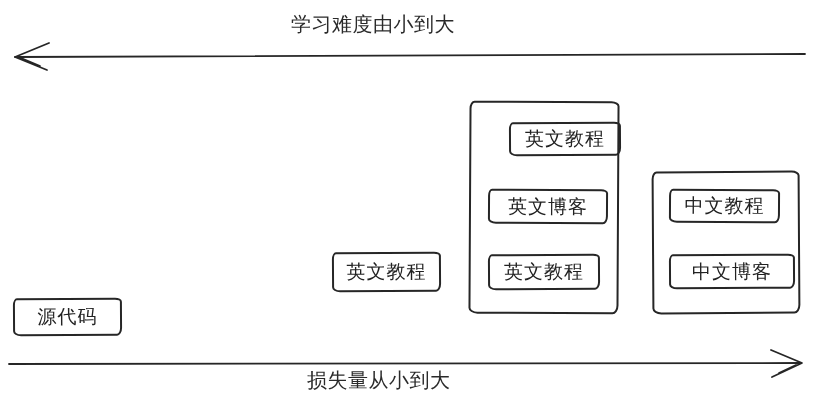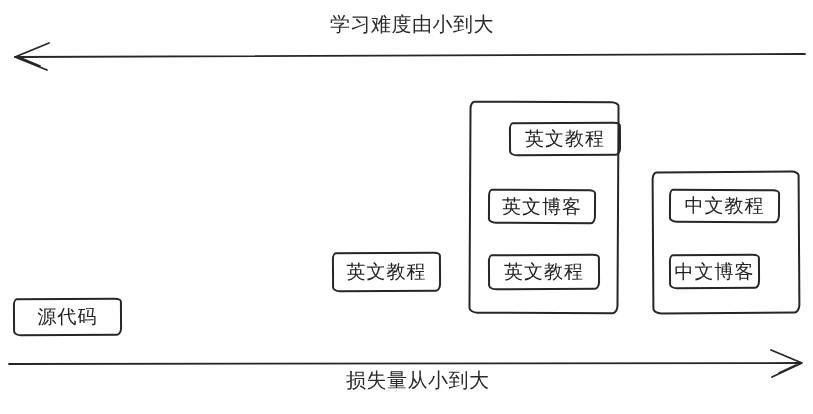--- a/index.html
+++ b/index.html
@@ -15,21 +15,20 @@
     background: #ffffff;
     overflow: hidden;
     color: #1f1f1f;
   }
   .axis-label {
     position: absolute;
     font-size: 20px;
     letter-spacing: 0.5px;
     color: #2a2a2a;
     white-space: nowrap;
-    margin-left: 39px;
   }
   .arrow-svg {
     position: absolute;
     left: 0;
     top: 0;
     width: 813px;
     height: 414px;
     pointer-events: none;
   }
   .sketchbox {
@@ -73,20 +72,20 @@
   </svg>
 
   <div class="axis-label" style="left:291px; top:11px;">学习难度由小到大</div>
   <div class="axis-label" style="left:307px; top:367px;">损失量从小到大</div>
 
   <div class="sketchbox r-l" style="left:13px; top:253px; width:109px; height:38px;margin-top:45px;">源代码</div>
   <div class="sketchbox r-l" style="left:332px; top:252px; width:109px; height:40px;">英文教程</div>
 
   <div class="groupbox r-r" style="left:469px; top:101px; width:150px; height:213px;"></div>
   <div class="sketchbox r-l" style="left:489px; top:122px; width:112px; height:34px;margin-left:20px;">英文教程</div>
-  <div class="sketchbox r-r" style="left:488px; top:189px; width:108px; height:35px;">英文博客</div>
+  <div class="sketchbox r-r" style="left:488px; top:189px; width:120px; height:35px;">英文博客</div>
   <div class="sketchbox r-l" style="left:488px; top:254px; width:112px; height:36px;">英文教程</div>
 
   <div class="groupbox r-l" style="left:652px; top:171px; width:148px; height:143px;"></div>
   <div class="sketchbox r-r" style="left:669px; top:189px; width:111px; height:34px;">中文教程</div>
-  <div class="sketchbox r-l" style="left:669px; top:254px; width:91px; height:35px;">中文博客</div>
+  <div class="sketchbox r-l" style="left:669px; top:254px; width:126px; height:35px;">中文博客</div>
 
 </div>
 
 </body></html>

